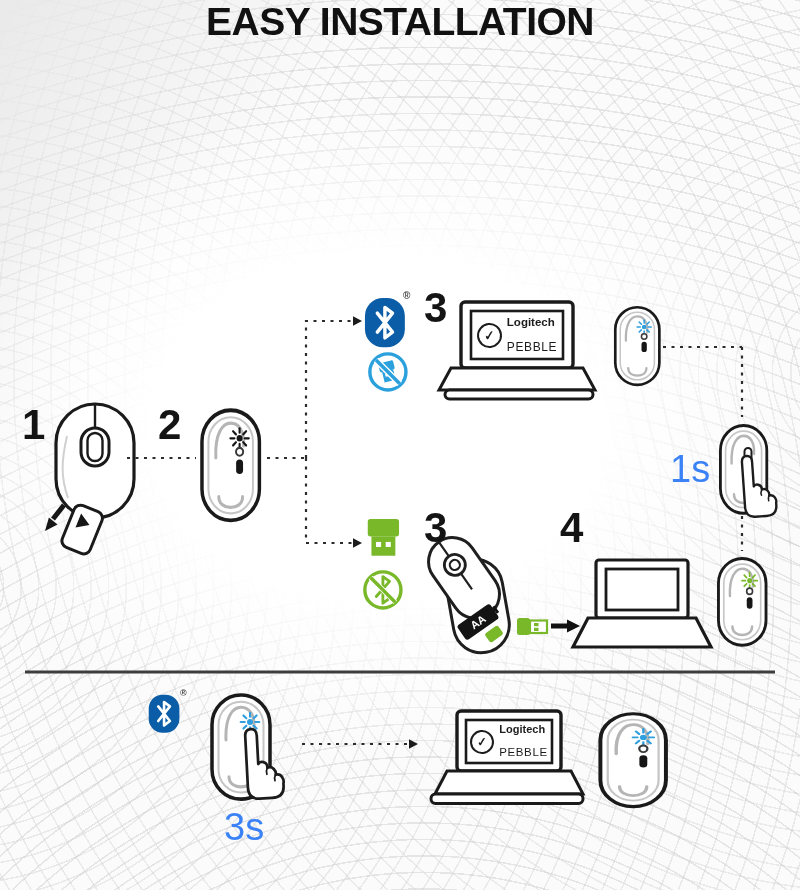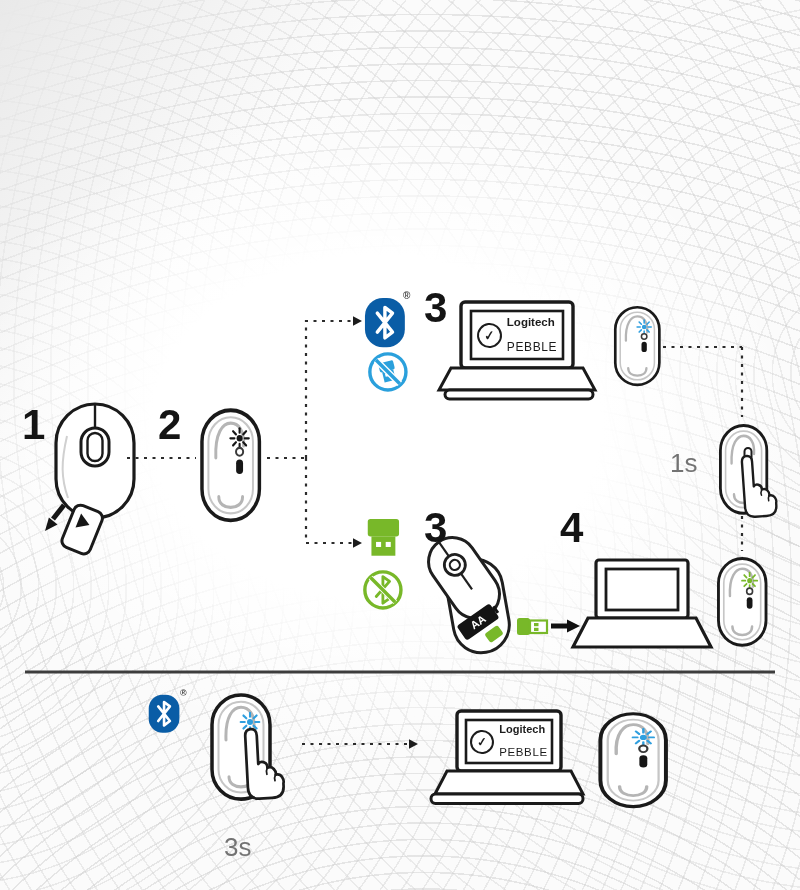--- a/index.html
+++ b/index.html
@@ -17,21 +17,21 @@
       repeating-radial-gradient(circle at -6% 66%, rgba(0,0,0,0) 0 16px, rgba(212,212,212,0.45) 16px 17.5px),
       repeating-radial-gradient(circle at 108% 42%, rgba(0,0,0,0) 0 17px, rgba(212,212,212,0.42) 17px 18.5px);
   }
   .art{position:absolute; inset:0;}
   .ovl{position:absolute; color:#141414;}
   .title{
     left:0; right:0; top:144; text-align:center;
     font-size:39px; font-weight:700; letter-spacing:-0.5px; color:#111;
   }
   .step-num{font-size:42px; font-weight:700; line-height:1;}
-  .dur{font-size:26px; font-weight:400; line-height:1; color:#737373;}
+  .dur{font-size:38px; font-weight:400; line-height:1; color:#3b82f6;}
   .reg{font-size:10px; font-weight:700; color:#444;}
   .screen-label{
     display:flex; align-items:center; justify-content:center; gap:5px;
   }
   .check-circle{
     flex:0 0 auto; width:21px; height:21px; border:2.2px solid #1c1c1c; border-radius:50%;
     display:flex; align-items:center; justify-content:center;
     font-size:13px; font-weight:700; color:#1c1c1c; transform:rotate(-6deg);
   }
   .screen-text{display:flex; flex-direction:column; line-height:1.18; color:#1c1c1c;gap:10px;}
@@ -261,29 +261,30 @@
     </g>
 
     <g color="#2f9fdf" transform="translate(597,711) scale(1.13,0.91)">
       <use href="#mouse-shell"></use>
       <g transform="translate(41,29)">
           <use href="#led-cluster"></use>
         </g>
     </g>
   </svg>
 
+  <div class="ovl title">EASY INSTALLATION</div>
 
   <div class="ovl step-num" style="left:22px;  top:404px;">1</div>
   <div class="ovl step-num" style="left:158px; top:404px;">2</div>
   <div class="ovl step-num" style="left:424px; top:287px;">3</div>
   <div class="ovl step-num" style="left:424px; top:507px;">3</div>
   <div class="ovl step-num" style="left:560px; top:507px;">4</div>
 
   <div class="ovl dur" style="left:670px; top:450px;">1s</div>
-  <div class="ovl dur" style="left:224px; top:808px;margin-top:26px;">3s</div>
+  <div class="ovl dur" style="left:224px; top:808px;">3s</div>
 
   <div class="ovl reg" style="left:403px; top:290px;">®</div>
   <div class="ovl reg" style="left:180px; top:688px; font-size:9px;">®</div>
 
   <div class="ovl screen-label" style="left:471px; top:311px; width:92px; height:48px;">
     <span class="check-circle">✓</span>
     <span class="screen-text">
       <span class="brand">Logitech</span>
       <span class="model">PEBBLE</span>
     </span>

